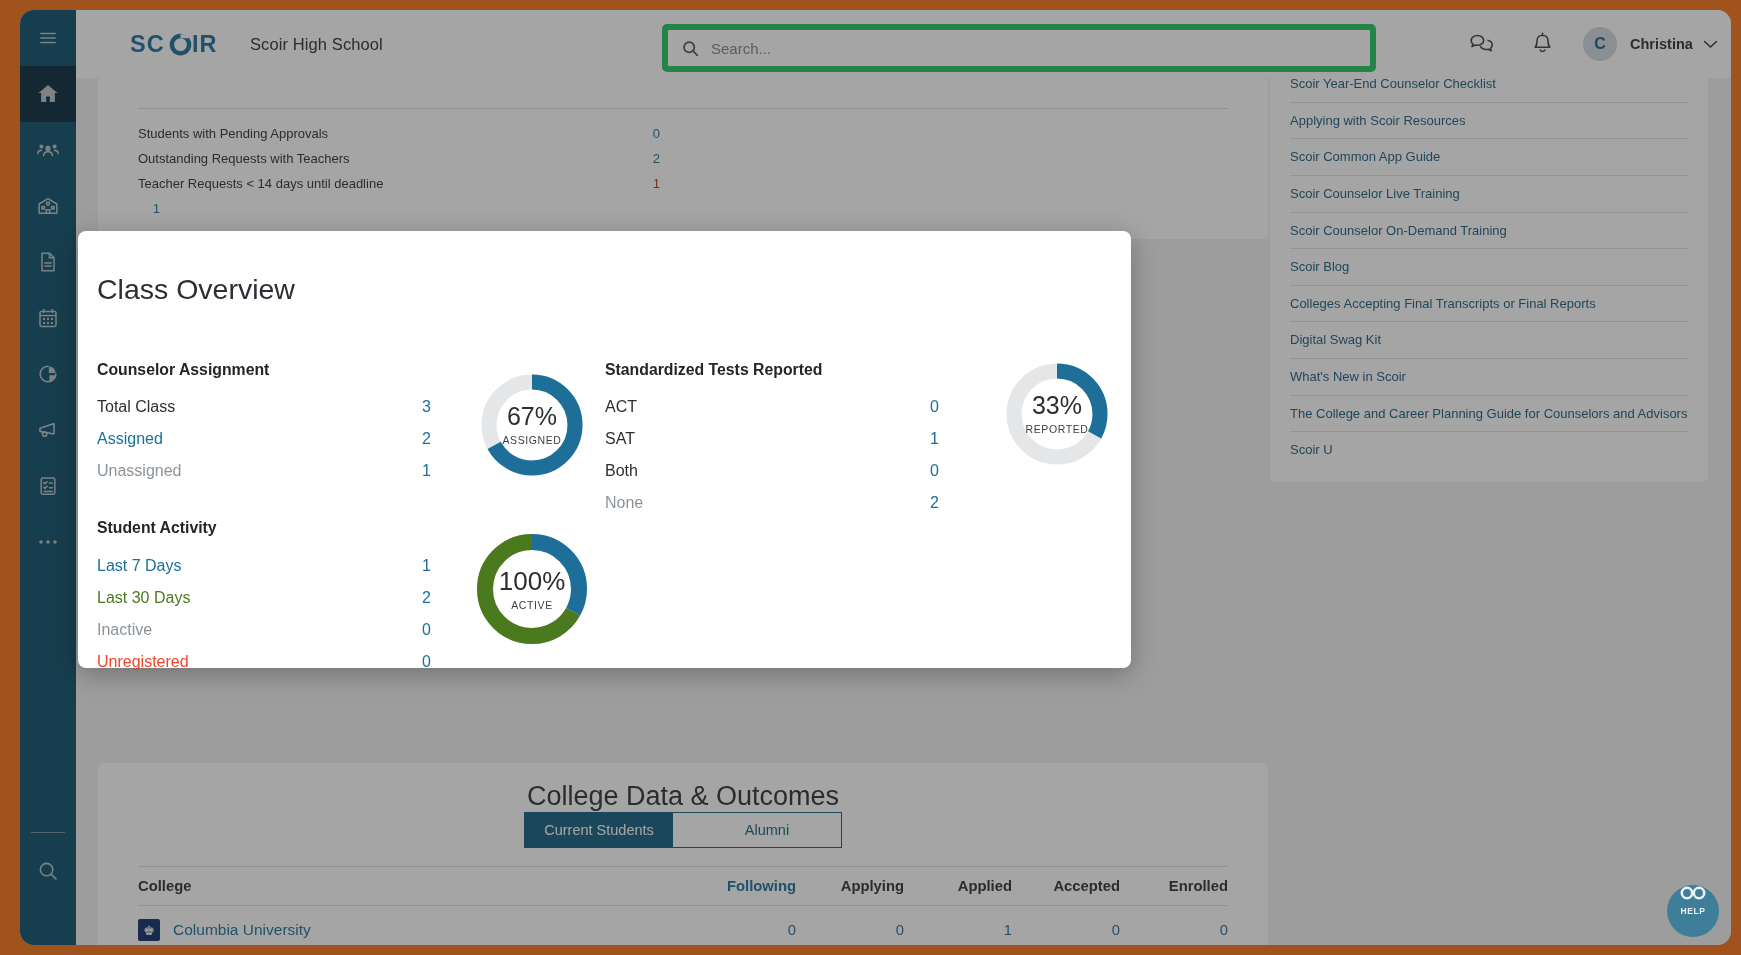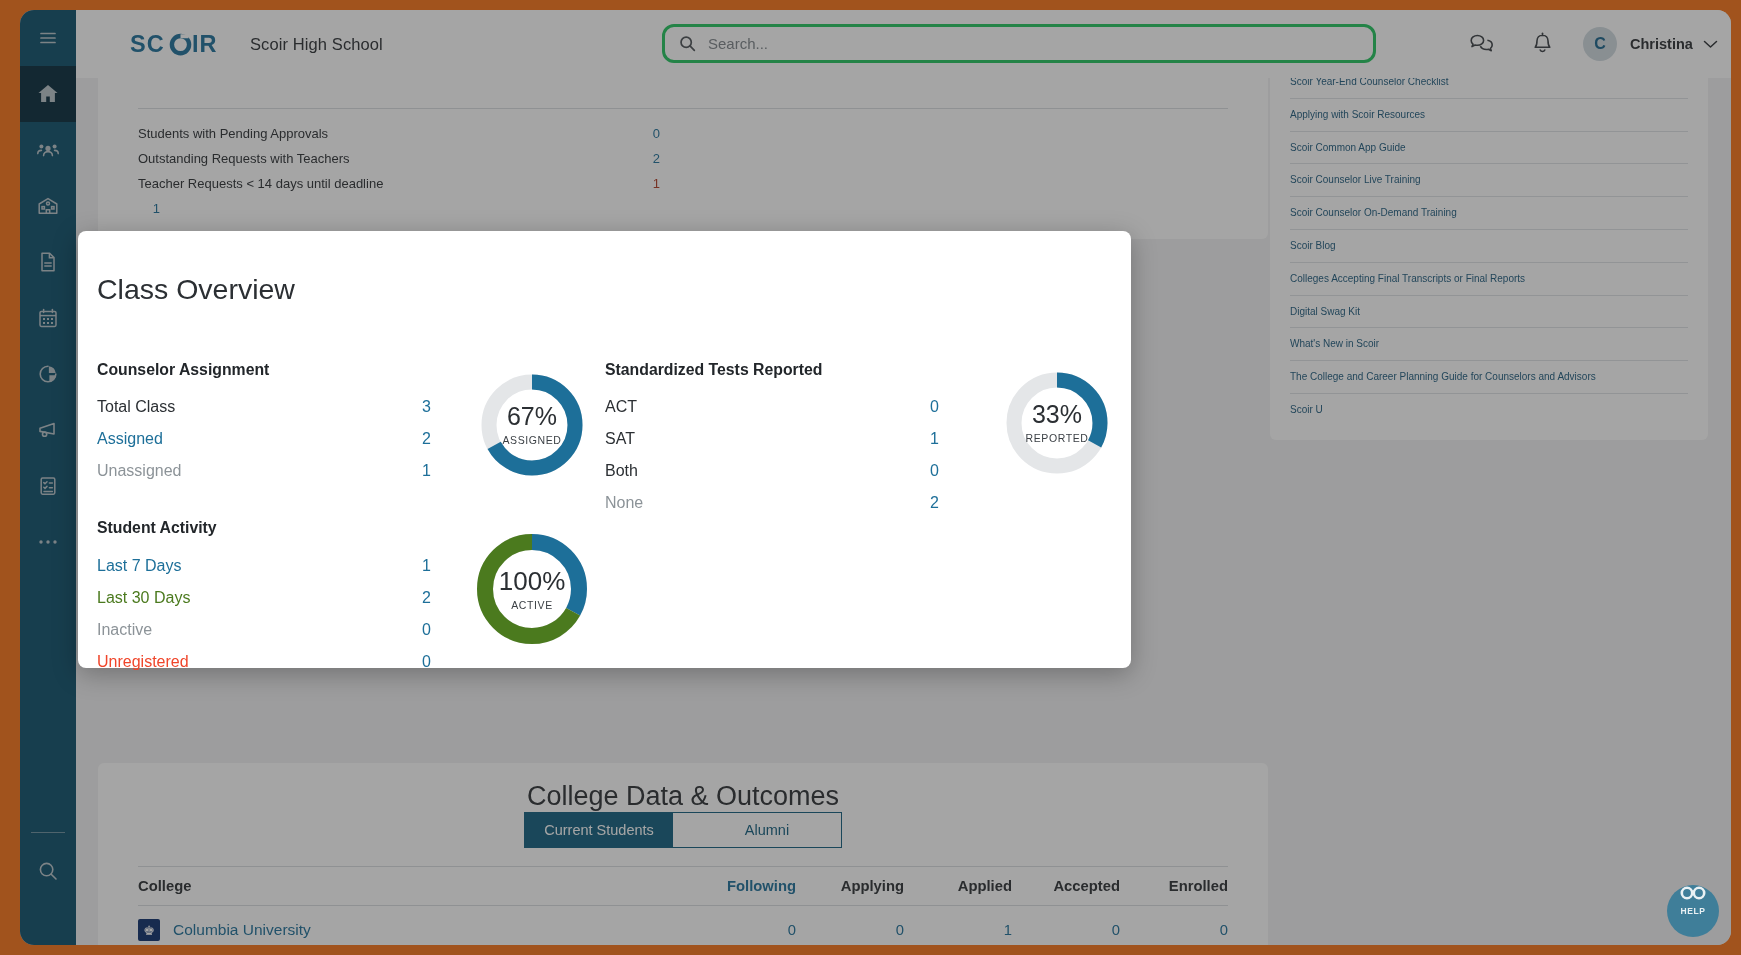--- a/index.html
+++ b/index.html
@@ -56,22 +56,22 @@
     z-index: 4;
   }
   #logo { margin-left: 54px; display:flex; align-items:center; }
   #school-name {
     margin-left: 26px;
     font-size: 16.5px; color: #2b2f33; font-weight: 400;
     letter-spacing: .1px;
   }
   #searchwrap {
     position: absolute; left: 586px; top: 14px;
-    width: 714px; height: 39px;
-    border: 3px solid #22c55e; border-radius: 12px;
+    width: 714px; height: 48px;
+    border: 6px solid #22c55e; border-radius: 5px;
     display: flex; align-items: center;
     background: #fff;
   }
   #searchwrap .s-ico { margin: 0 11px 0 13px; display:flex; }
   #search-input {
     border: none; outline: none; background: transparent;
     font-size: 15px; color: #3a3f44;
     font-family: "Liberation Sans", sans-serif;
     width: 640px;
   }
@@ -132,21 +132,21 @@
     background: #fff;
     border-radius: 6px;
     padding: 4px 20px 14px 20px;
   }
   .link-row {
     border-top: 1px solid #dfe2e5;
     padding: 10px 0 9px 0;
   }
   .link-row:first-child { border-top: none; padding-top: 4px; }
   .link-row a {
-    font-size: 10px; color: #1d5a7d; text-decoration: none;
+    font-size: 13px; color: #1d5a7d; text-decoration: none;
     line-height: 1.28; display:block; cursor:pointer;
   }
 
   
   #college-card {
     position: absolute; left: 22px; top: 685px;
     width: 1170px; height: 240px;
     background: #fff; border-radius: 6px;
     padding: 18px 40px 0 40px;
   }
@@ -534,21 +534,21 @@
           </div>
           <div class="stat-row">
             <div class="s-label">Both</div>
             <div class="s-val">0</div>
           </div>
           <div class="stat-row">
             <div class="s-label muted">None</div>
             <div class="s-val">2</div>
           </div>
         </div>
-    <div class="donut" id="st-donut" style="left:925px; top:96px; width:108px; height:108px;">
+    <div class="donut" id="st-donut" style="left:925px; top:87px; width:108px; height:108px;">
       <svg width="108" height="108" viewBox="0 0 108 108">
         <circle cx="54" cy="54" r="43" fill="none" stroke="#e4e6e8" stroke-width="15"></circle>
         <circle id="st-arc" cx="54" cy="54" r="43" fill="none" stroke="#1d6f99" stroke-width="15" transform="rotate(-90 54 54)" stroke-dasharray="89.15839950887833 181.01856869984385"></circle>
       </svg>
       <div class="ctr">
         <div class="pct">33%</div>
         <div class="cap">REPORTED</div>
       </div>
     </div>
 

